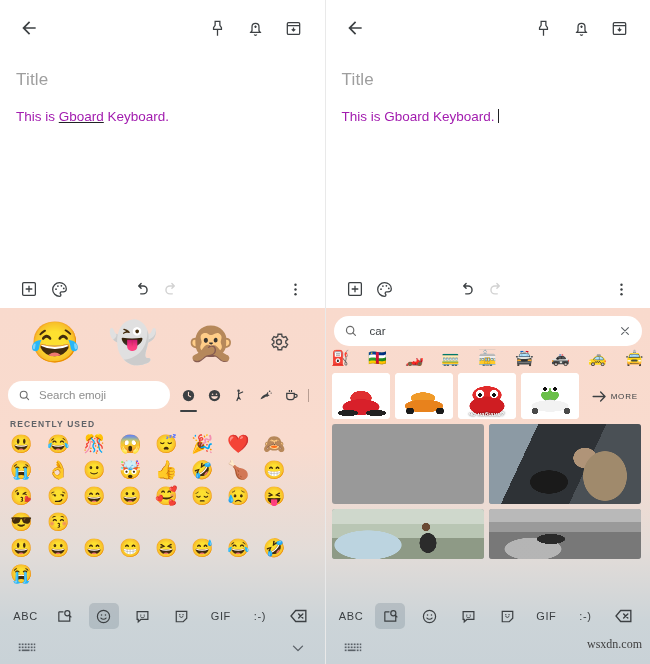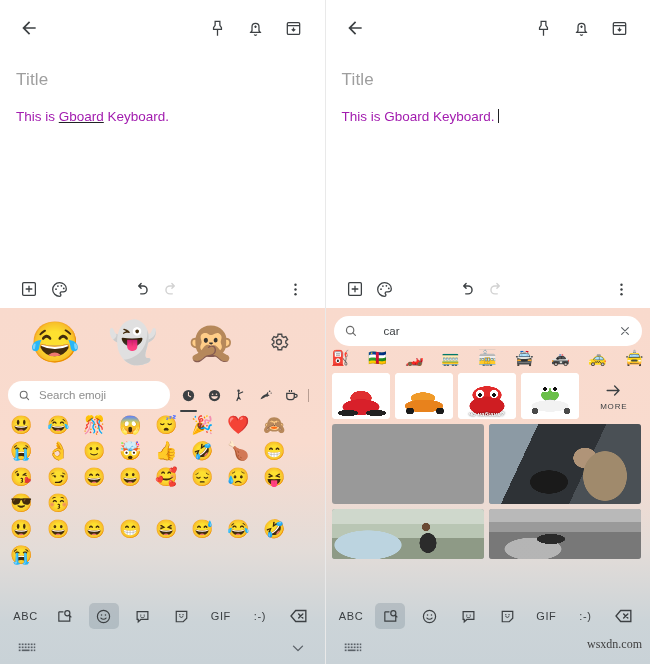--- a/index.html
+++ b/index.html
@@ -100,30 +100,30 @@
     display:flex;align-items:center;justify-content:space-between;
     padding:0 14px;box-sizing:border-box;
   }
   .navbar .nb{width:26px;height:26px;display:flex;align-items:center;justify-content:center;cursor:pointer;}
 
   
   .rsearch{
     height:30px;margin:8px 8px 0 8px;background:#fff;border-radius:16px;
     display:flex;align-items:center;padding:0 10px;box-sizing:border-box;
   }
-  .rsearch .val{flex:1;font-size:11.5px;color:#3c4043;margin-left:26px;}
+  .rsearch .val{flex:1;font-size:11.5px;color:#3c4043;margin-left:12px;}
   .esug{display:flex;align-items:center;justify-content:space-between;padding:3px 6px 0 6px;}
   .esug .e{font-size:15px;}
 
   .stickers{display:flex;align-items:stretch;padding:6px 6px 0 6px;gap:5px;height:52px;box-sizing:border-box;}
   .card{
     flex:0 0 58px;background:#fff;border-radius:4px;position:relative;overflow:hidden;
   }
   .more{
-    flex:1;display:flex;flex-direction:column;align-items:center;justify-content:center;gap:2px;
+    flex:1;display:flex;flex-direction:row;align-items:center;justify-content:center;gap:2px;
   }
   .more .lbl{font-size:8px;letter-spacing:.8px;color:#3c4043;}
 
   .gifgrid{display:flex;flex-wrap:wrap;padding:5px 6px 0 6px;gap:5px;}
   .gif{width:152px;height:80px;border-radius:3px;overflow:hidden;position:relative;background:#999;}
   .gif.short{height:50px;}
 
   
   .art{position:absolute;inset:0;}
   .cap{
@@ -267,20 +267,21 @@
           <div class="cat">
             <svg class="ico" width="15" height="15" viewBox="0 0 24 24">
                 <path fill="none" stroke="#3c4043" stroke-width="2" d="M4.4 8.5h12v6a4 4 0 0 1-4 4h-4a4 4 0 0 1-4-4zM16.6 10h2a2.4 2.4 0 0 1 0 4.8h-2"></path>
                 <path stroke="#3c4043" stroke-width="1.8" d="M8.6 3.2v3M12 3.2v3"></path>
               </svg>
           </div>
           <div class="cat-divider"></div>
         </div>
       </div>
 
+      <div class="seclabel">RECENTLY USED</div>
       <div class="egrid">
         <div class="e">😃</div>
         <div class="e">😂</div>
         <div class="e">🎊</div>
         <div class="e">😱</div>
         <div class="e">😴</div>
         <div class="e">🎉</div>
         <div class="e">❤️</div>
         <div class="e">🙈</div>
         <div class="e">😭</div>

